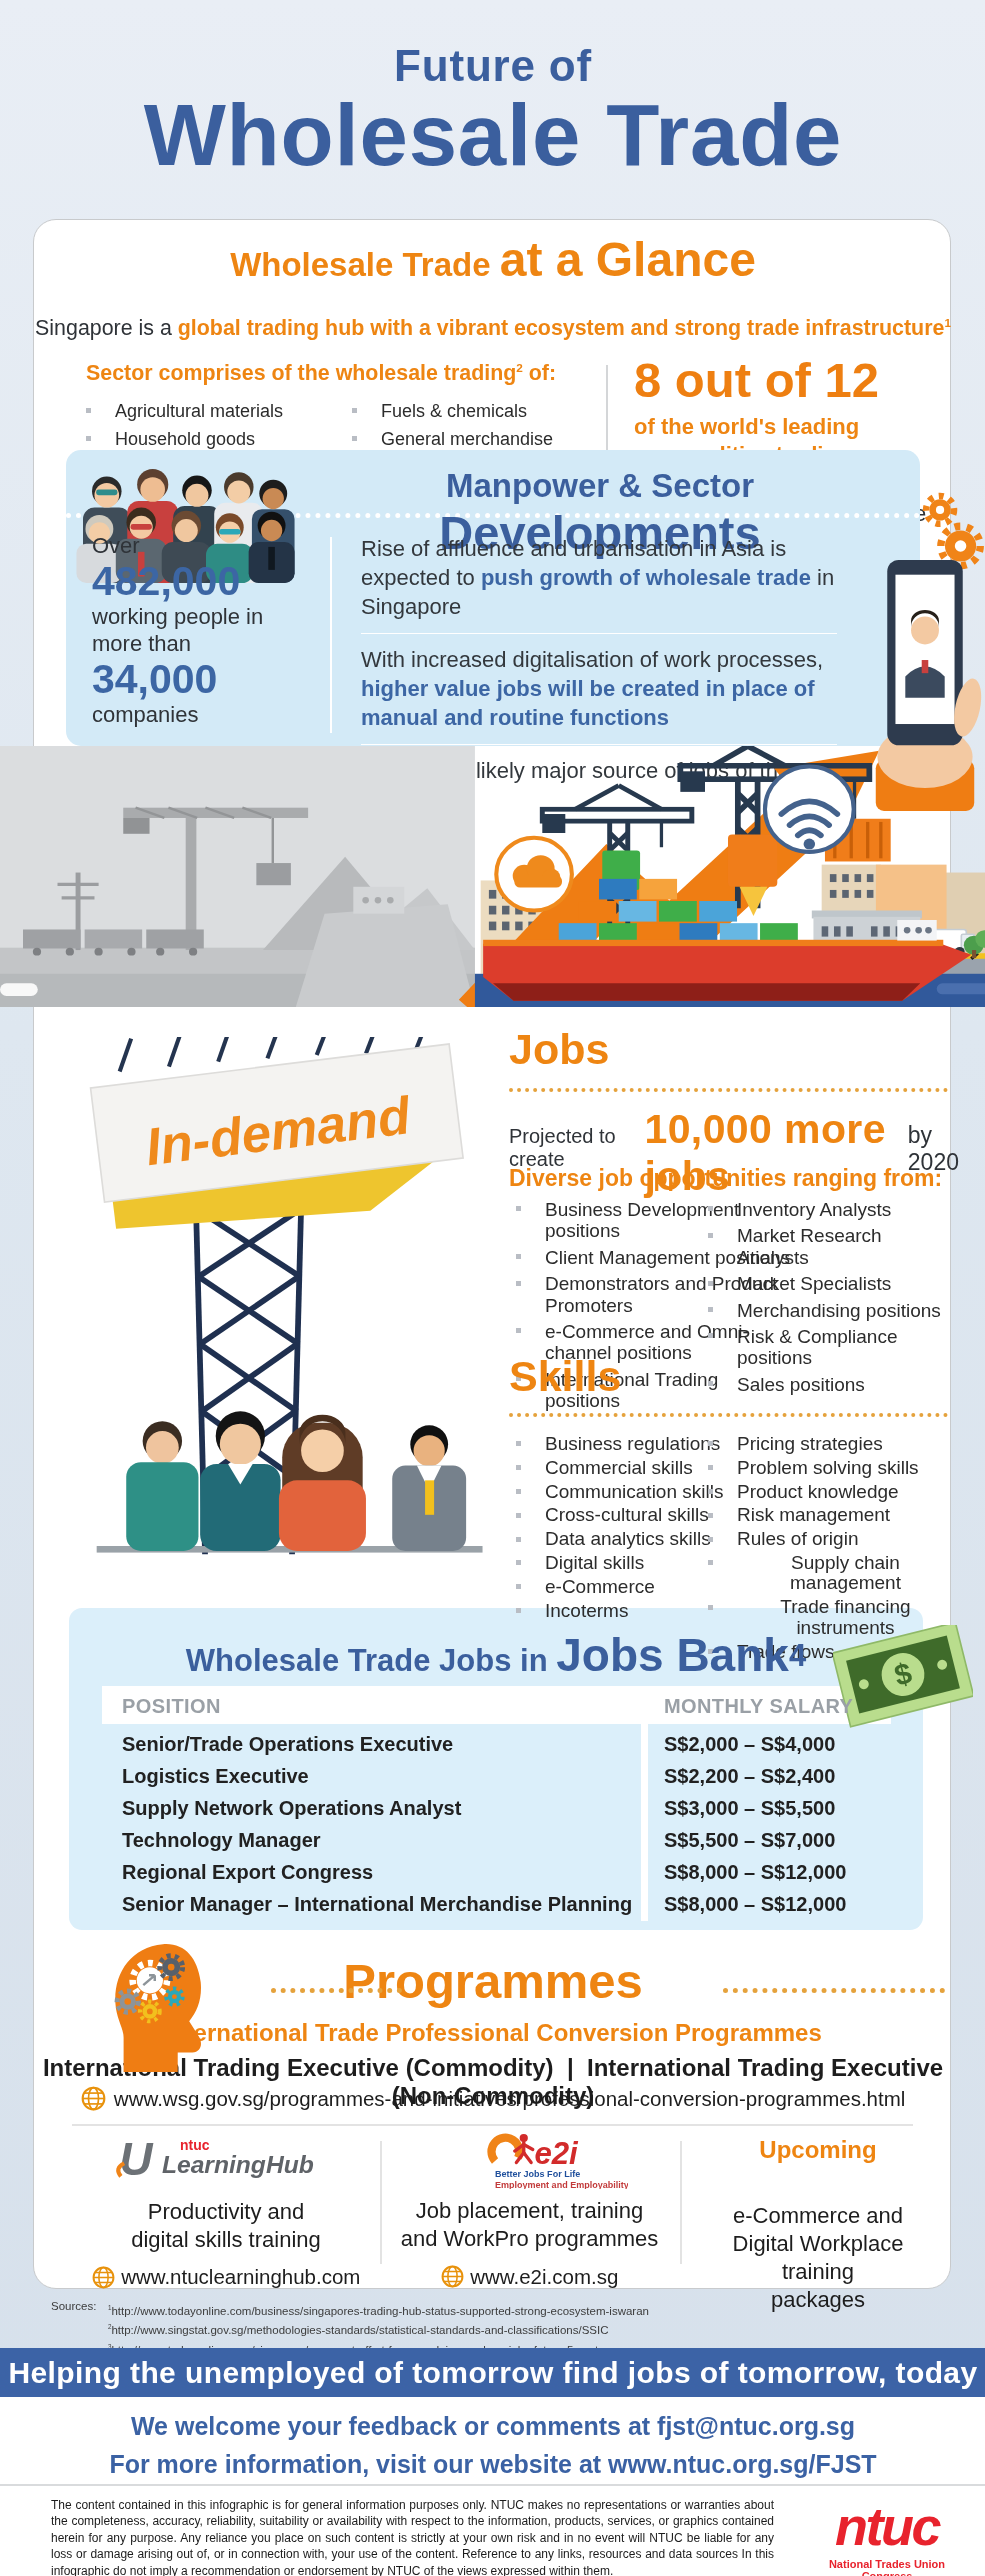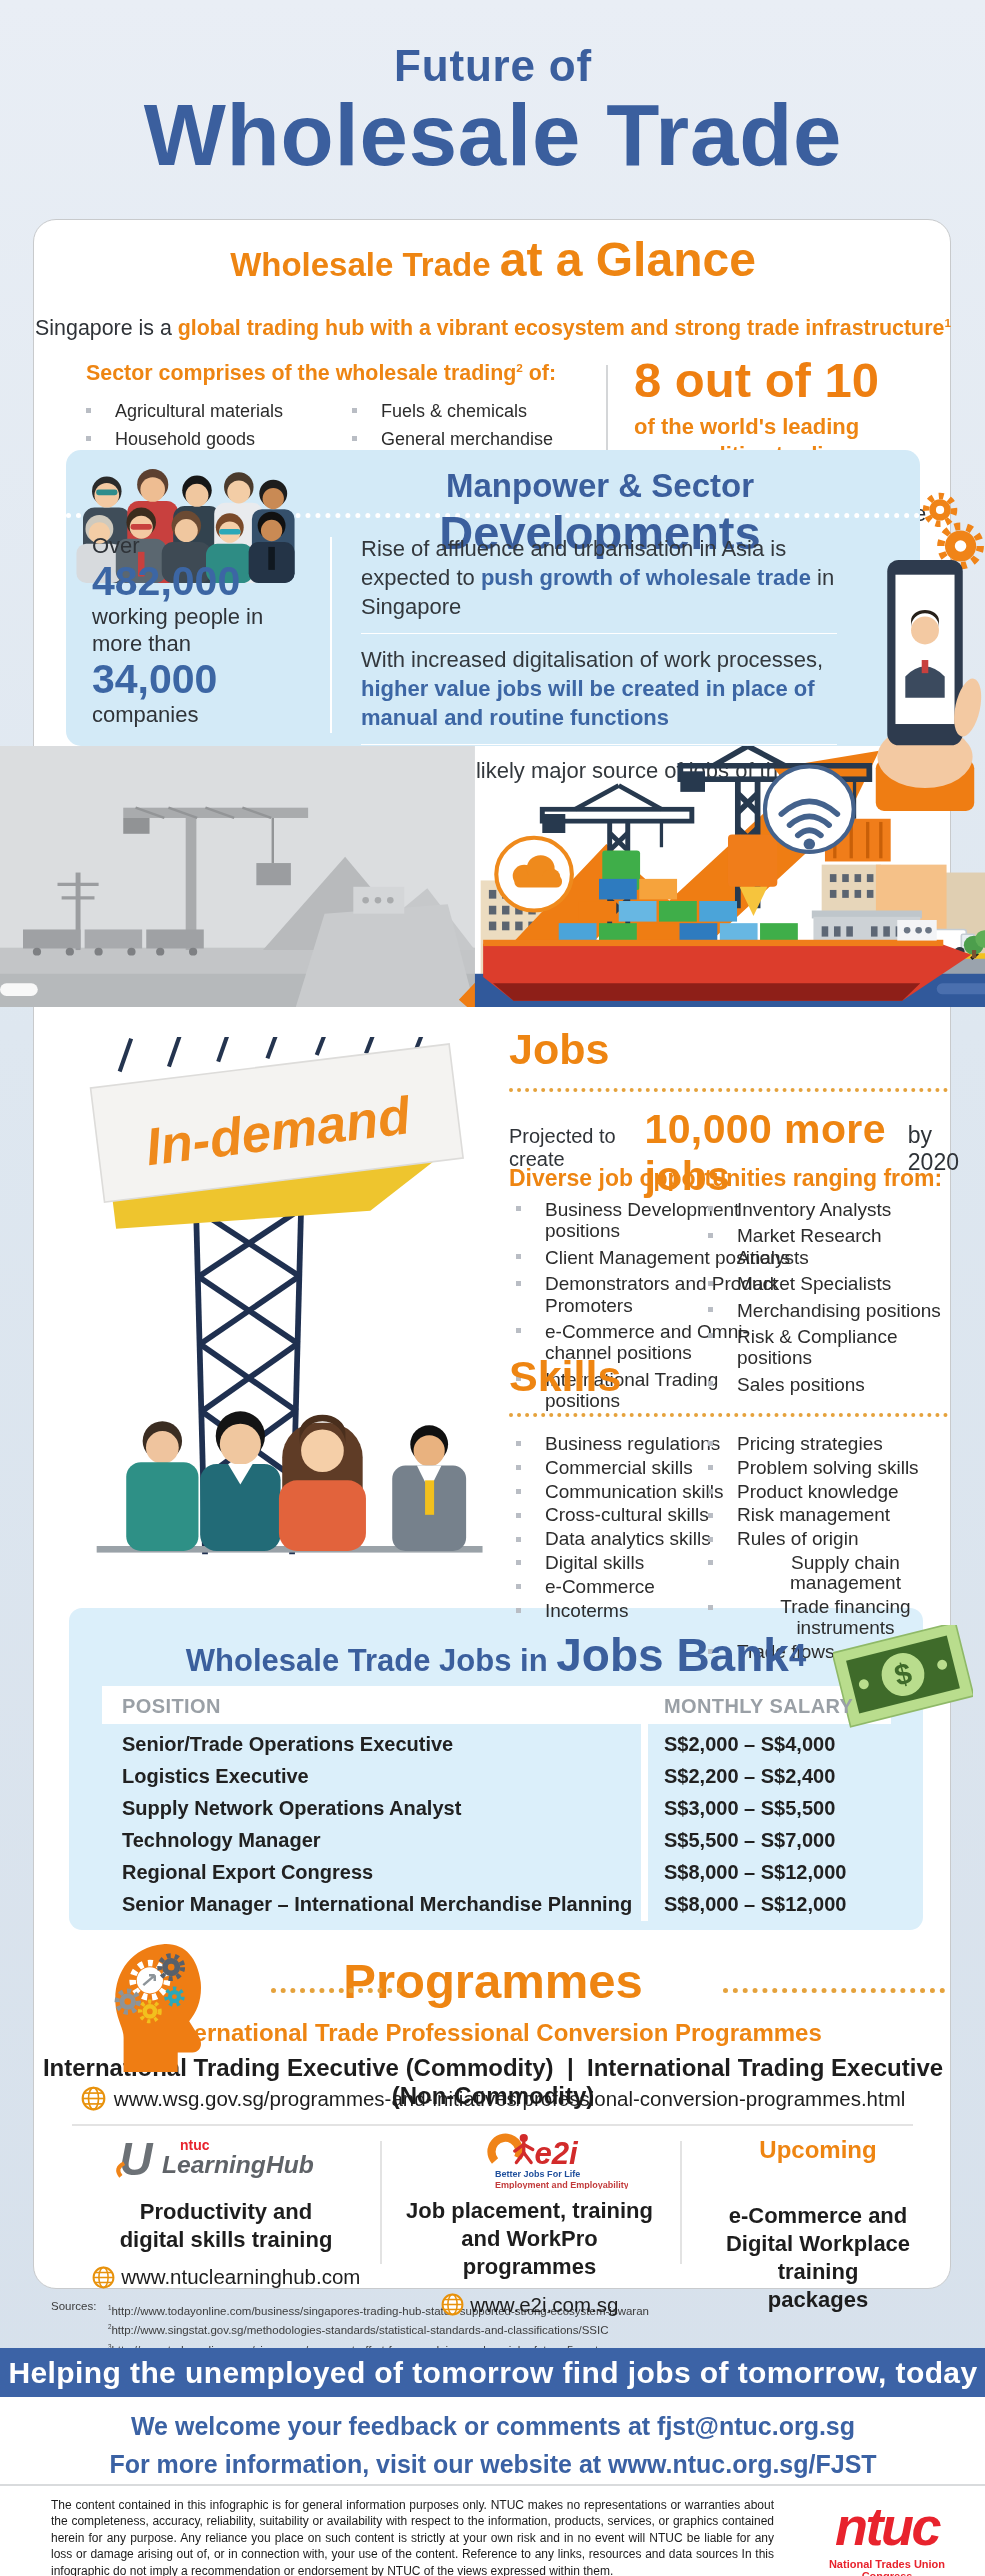--- a/index.html
+++ b/index.html
@@ -70,21 +70,21 @@
   .tpos,.tsal{font-size:20px;font-weight:600;color:#212121;padding-left:20px;}
 
   .ptitle{left:33px;top:1953px;width:920px;font-size:49px;font-weight:bold;color:#ee8512;z-index:4;}
   .pdashL{left:271px;top:1988px;width:131px;border-top:5px dotted #e5a23c;z-index:4;}
   .pdashR{left:723px;top:1988px;width:222px;border-top:5px dotted #e5a23c;z-index:4;}
   .psub1{left:33px;top:2019px;width:920px;font-size:24px;font-weight:bold;color:#ee8512;z-index:4;}
   .psub2{left:33px;top:2054px;width:920px;font-size:24px;font-weight:bold;color:#1d1d1d;z-index:4;}
   .plink{left:33px;top:2086px;width:920px;display:flex;justify-content:center;align-items:center;gap:8.2px;font-size:20.5px;color:#1d1d1d;z-index:4;}
   .pdivider{left:72px;top:2124px;width:841px;height:1.6px;background:#e3e3e3;z-index:4;}
   .pcol{z-index:4;text-align:center;}
-  .pcoltext{font-size:22px;font-weight:bold;color:#1d1d1d;line-height:28px;}
+  .pcoltext{font-size:22px;font-weight:normal;color:#1d1d1d;line-height:28px;}
   .pcollink{display:flex;justify-content:center;align-items:center;gap:6.6px;font-size:20.5px;color:#1d1d1d;margin-top:11.5px;}
   .upc{font-size:24px;font-weight:bold;color:#ee8512;}
   .cdiv{width:1.6px;background:#e3e3e3;z-index:4;}
 
   .sources{left:51px;top:2300px;display:flex;gap:11.5px;font-size:11.5px;color:#3c3c3c;z-index:2;}
   .sources .itm{line-height:15.6px;}
 
   .banner{left:0;top:2348px;width:986px;height:49px;background:#3c63a6;z-index:2;}
   .banner div{line-height:49px;font-size:30px;font-weight:bold;color:#fff;text-align:center;letter-spacing:0.4px;}
   .footwhite{left:0;top:2397px;width:986px;height:179px;background:#fff;z-index:2;}
@@ -145,21 +145,21 @@
         <span>General merchandise</span>
       </div>
       <div class="li">
         <span class="bullet"></span>
         <span>Other specialised materials (such as metals and construction materials)</span>
       </div>
     </div>
   <div class="abs vdiv" style="left:606px;top:365px;height:207px;"></div>
 
   <div class="abs" style="left:634px;top:355px;width:304px;z-index:2;">
-    <div class="statnum">8 out of 10</div>
+    <div class="statnum">8 out of 12</div>
     <div class="stathl" style="margin-top:6.6px;">of the world's leading commodities trading companies</div>
     <div class="statrest" style="margin-top:3.3px;">have a presence in Singapore</div>
   </div>
 
   <div class="abs mpbox"></div>
   <div class="abs mpdots"></div>
   <div class="abs ctr mptitle">
     <span class="m1">Manpower &amp; Sector </span><span class="m2">Developments</span>
   </div>
 

